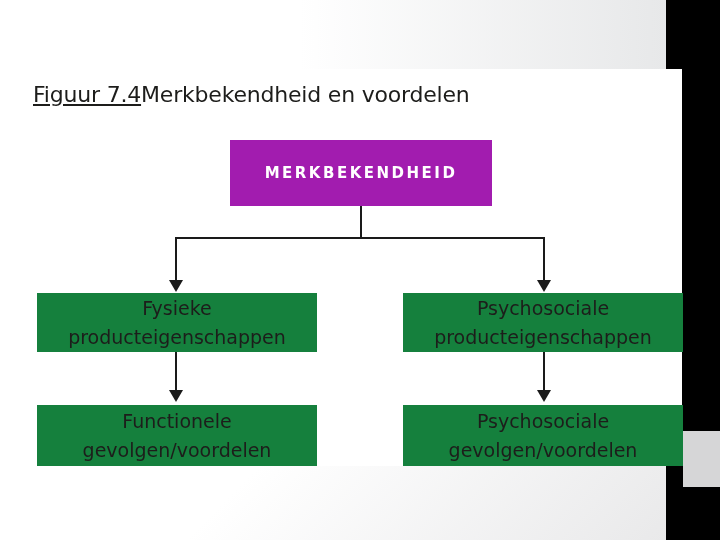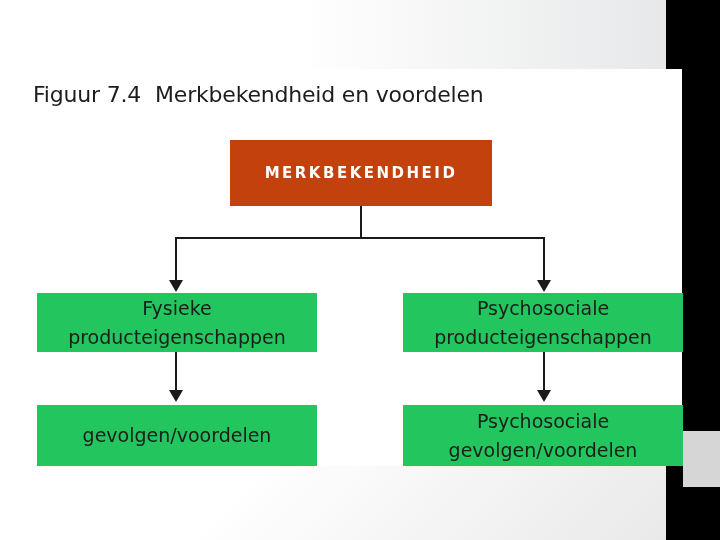--- a/index.html
+++ b/index.html
@@ -17,31 +17,31 @@
   .gray-notch { left: 683px; top: 431px; width: 37px; height: 56px; background: #d6d6d7; }
   .top-band { left: 0; top: 0; width: 666px; height: 69px;
               background: linear-gradient(to right, #ffffff 45%, #e7e8e9 100%); }
   .bottom-band { left: 0; top: 466px; width: 666px; height: 74px;
                  background: linear-gradient(135deg, #ffffff 35%, #e9e9ea 100%); }
   .figure-area { left: 0; top: 69px; width: 682px; height: 397px; background: #ffffff; }
 
   
   .figure-title { left: 33px; top: 82px; width: 620px;
                   font-size: 22px; letter-spacing: -0.2px; color: #1d1d1b; white-space: nowrap; }
-  .figure-title .fig-label { margin-right: 14px; }
+  .figure-title .fig-label { margin-right: 0; text-decoration: underline; }
 
   
   .root-box { left: 230px; top: 140px; width: 262px; height: 66px;
-              background: #c2410c;
+              background: #a21caf;
               display: flex; align-items: center; justify-content: center; }
   .root-box span { color: #ffffff; font-weight: bold; font-size: 15px;
                    letter-spacing: 2.5px; text-transform: uppercase; }
 
   
-  .node-box { background: #22c55e; color: #1d1d1b;
+  .node-box { background: #15803d; color: #1d1d1b;
               display: flex; flex-direction: column; align-items: center; justify-content: center;
               font-size: 19px; line-height: 29px; text-align: center; }
   .mid-left  { left: 37px;  top: 293px; width: 280px; height: 59px; }
   .mid-right { left: 403px; top: 293px; width: 280px; height: 59px; }
   .bot-left  { left: 37px;  top: 405px; width: 280px; height: 61px; }
   .bot-right { left: 403px; top: 405px; width: 280px; height: 61px; }
 
   
   .line { background: #1a1a1a; }
   .stem        { left: 360px; top: 206px; width: 2px;   height: 32px; }
@@ -92,18 +92,19 @@
 <div class="abs node-box mid-left">
   <span>Fysieke</span>
   <span>producteigenschappen</span>
 </div>
 <div class="abs node-box mid-right">
   <span>Psychosociale</span>
   <span>producteigenschappen</span>
 </div>
 
 <div class="abs node-box bot-left">
+  <span>Functionele</span>
   <span>gevolgen/voordelen</span>
 </div>
 <div class="abs node-box bot-right">
   <span>Psychosociale</span>
   <span>gevolgen/voordelen</span>
 </div>
 
 </body></html>

